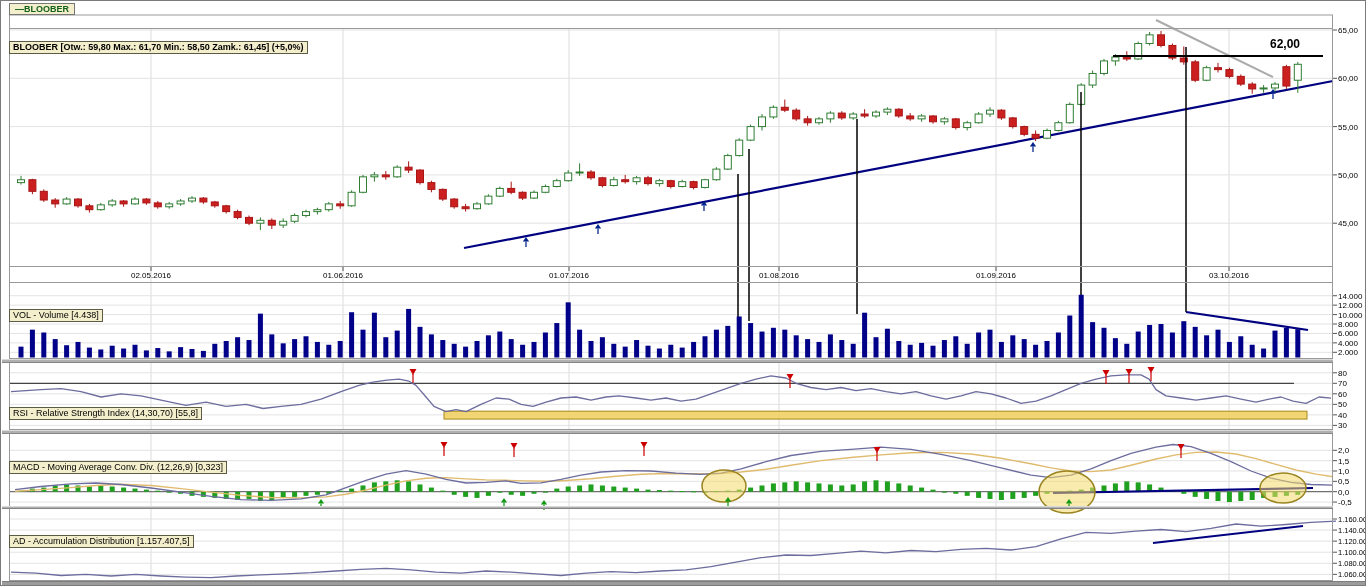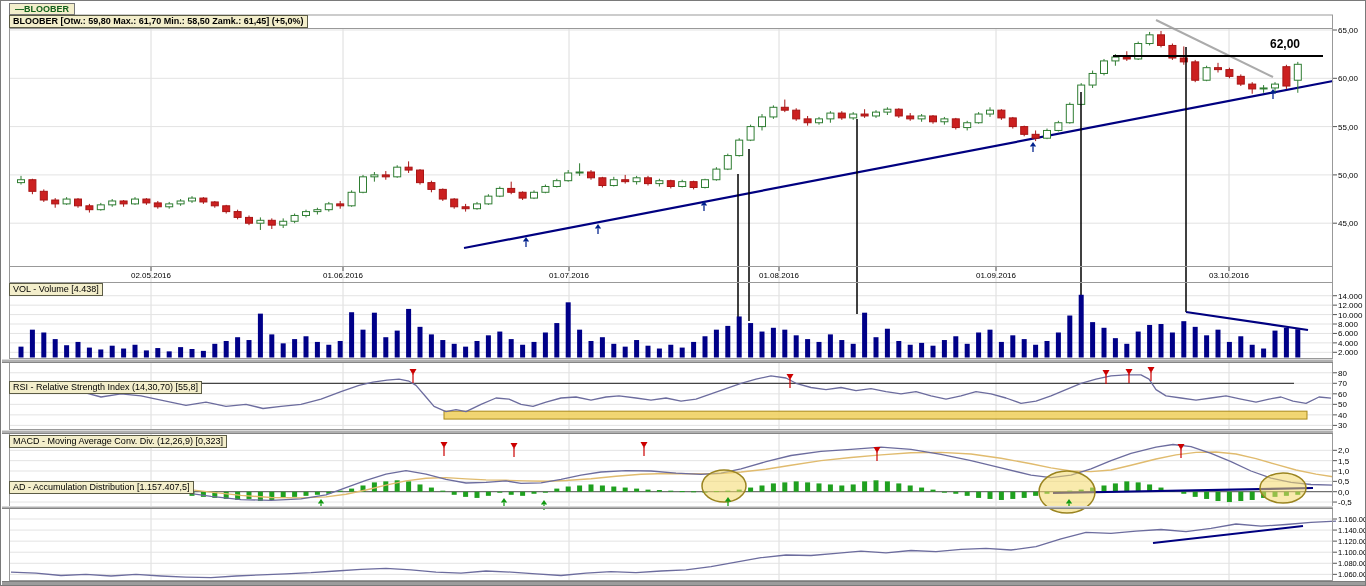--- a/index.html
+++ b/index.html
@@ -2,21 +2,21 @@
 <html><head>
 <meta charset="utf-8">
 <style>
   html,body{margin:0;padding:0;background:#e8e8e8;}
   #page{position:relative;width:1366px;height:586px;background:#ffffff;
         border:1px solid #7a7a7a;box-sizing:border-box;overflow:hidden;
         font-family:"Liberation Sans",sans-serif;}
   #canvas{position:absolute;left:0;top:0;z-index:1;}
   .chip{position:absolute;z-index:5;background:#f3eecb;border:1px solid #5c5c46;
         font:400 9px/11px "Liberation Sans",sans-serif;color:#000;
-        padding:0 3px;height:11px;white-space:nowrap;}
+        padding:0 3px;height:11px;white-space:nowrap;margin-top:26px;}
   .tab{position:absolute;left:8px;top:2px;z-index:5;background:#f3eecb;
        border:1px solid #777;font:700 9px/10px "Liberation Sans",sans-serif;
        color:#14611c;padding:0 5px;height:10px;white-space:nowrap;}
   .hdr{left:8px;top:14px;font-weight:700;}
   .sep{position:absolute;left:1px;width:1331px;z-index:4;background:#b0b0b0;
        border-top:1px solid #d9d9d9;border-bottom:1px solid #858585;box-sizing:border-box;}
   #sep1{top:358px;height:4px;}
   #sep2{top:429px;height:4px;}
   #sep3{top:505px;height:3px;}
   #bottombar{position:absolute;left:1px;top:580px;width:1364px;height:5px;z-index:4;
@@ -664,19 +664,19 @@
   <div class="tab">—BLOOBER</div>
 
   <div class="chip hdr">BLOOBER [Otw.: 59,80  Max.: 61,70  Min.: 58,50  Zamk.: 61,45] (+5,0%)</div>
 
   <div class="chip" style="left:8px;top:282px;">VOL - Volume [4.438]</div>
 
   <div class="chip" style="left:8px;top:380px;">RSI - Relative Strength Index (14,30,70) [55,8]</div>
 
   <div class="chip" style="left:8px;top:434px;">MACD - Moving Average Conv. Div. (12,26,9) [0,323]</div>
 
-  <div class="chip" style="left:8px;top:480px;">AD - Accumulation Distribution [1.157.407,5]</div>
+  <div class="chip" style="left:8px;top:508px;">AD - Accumulation Distribution [1.157.407,5]</div>
 
   <div class="sep" id="sep1"></div>
   <div class="sep" id="sep2"></div>
   <div class="sep" id="sep3"></div>
   <div id="bottombar"></div>
 </div>
 
 </body></html>

